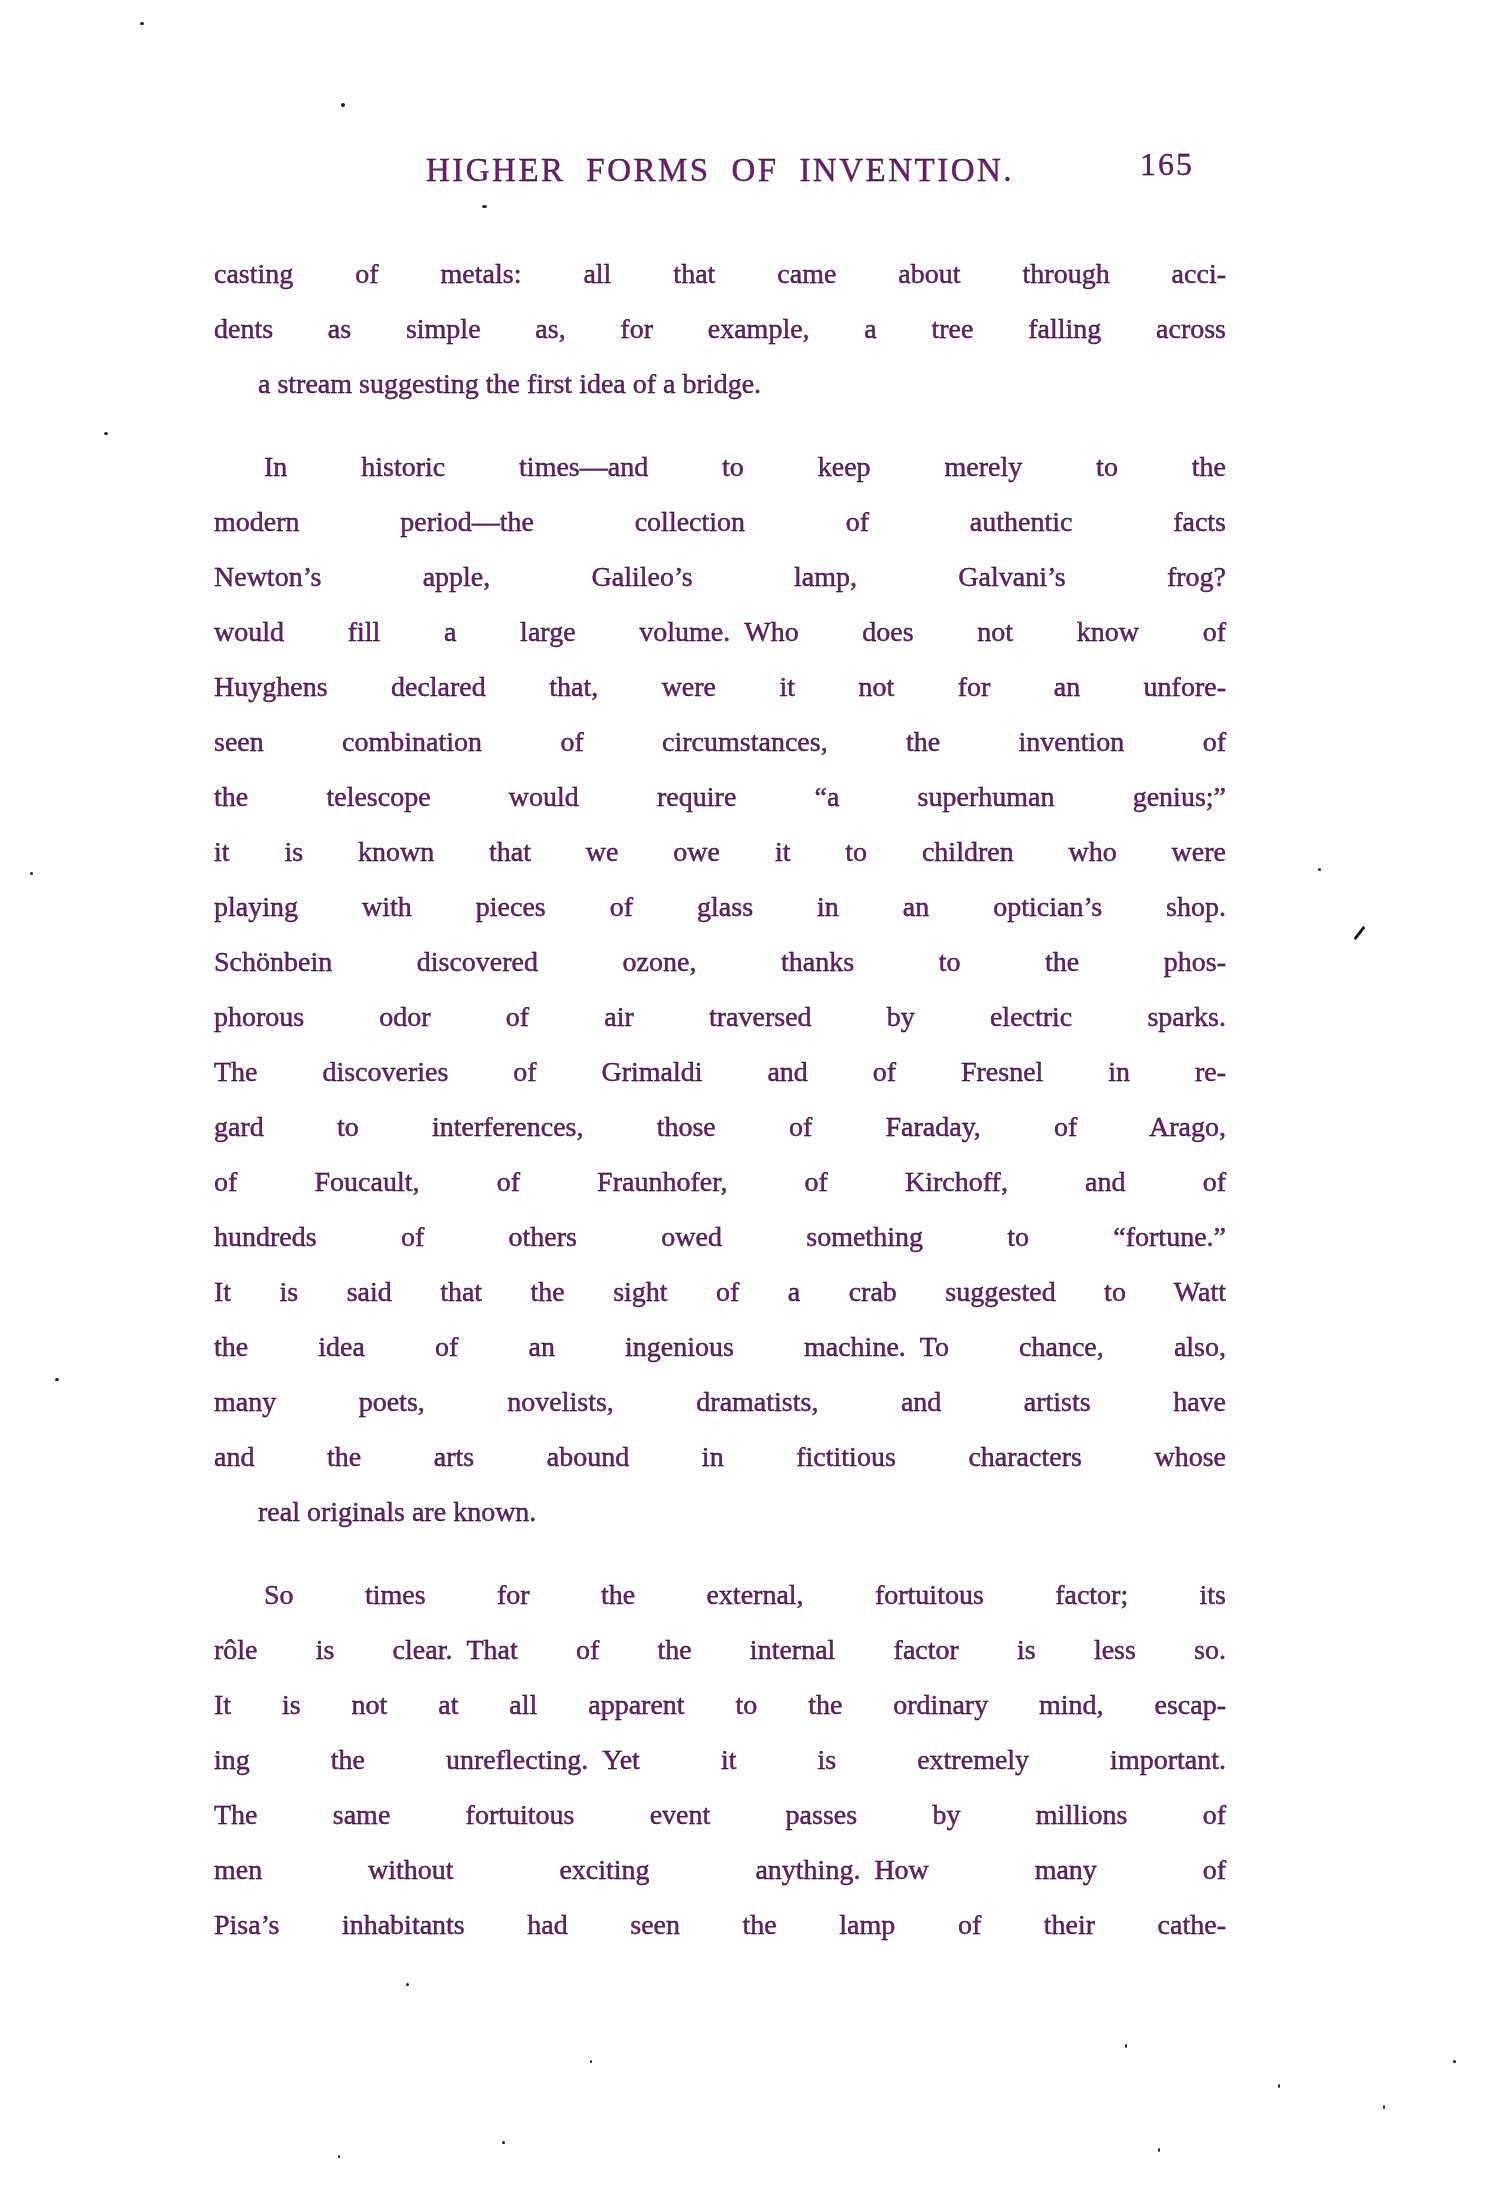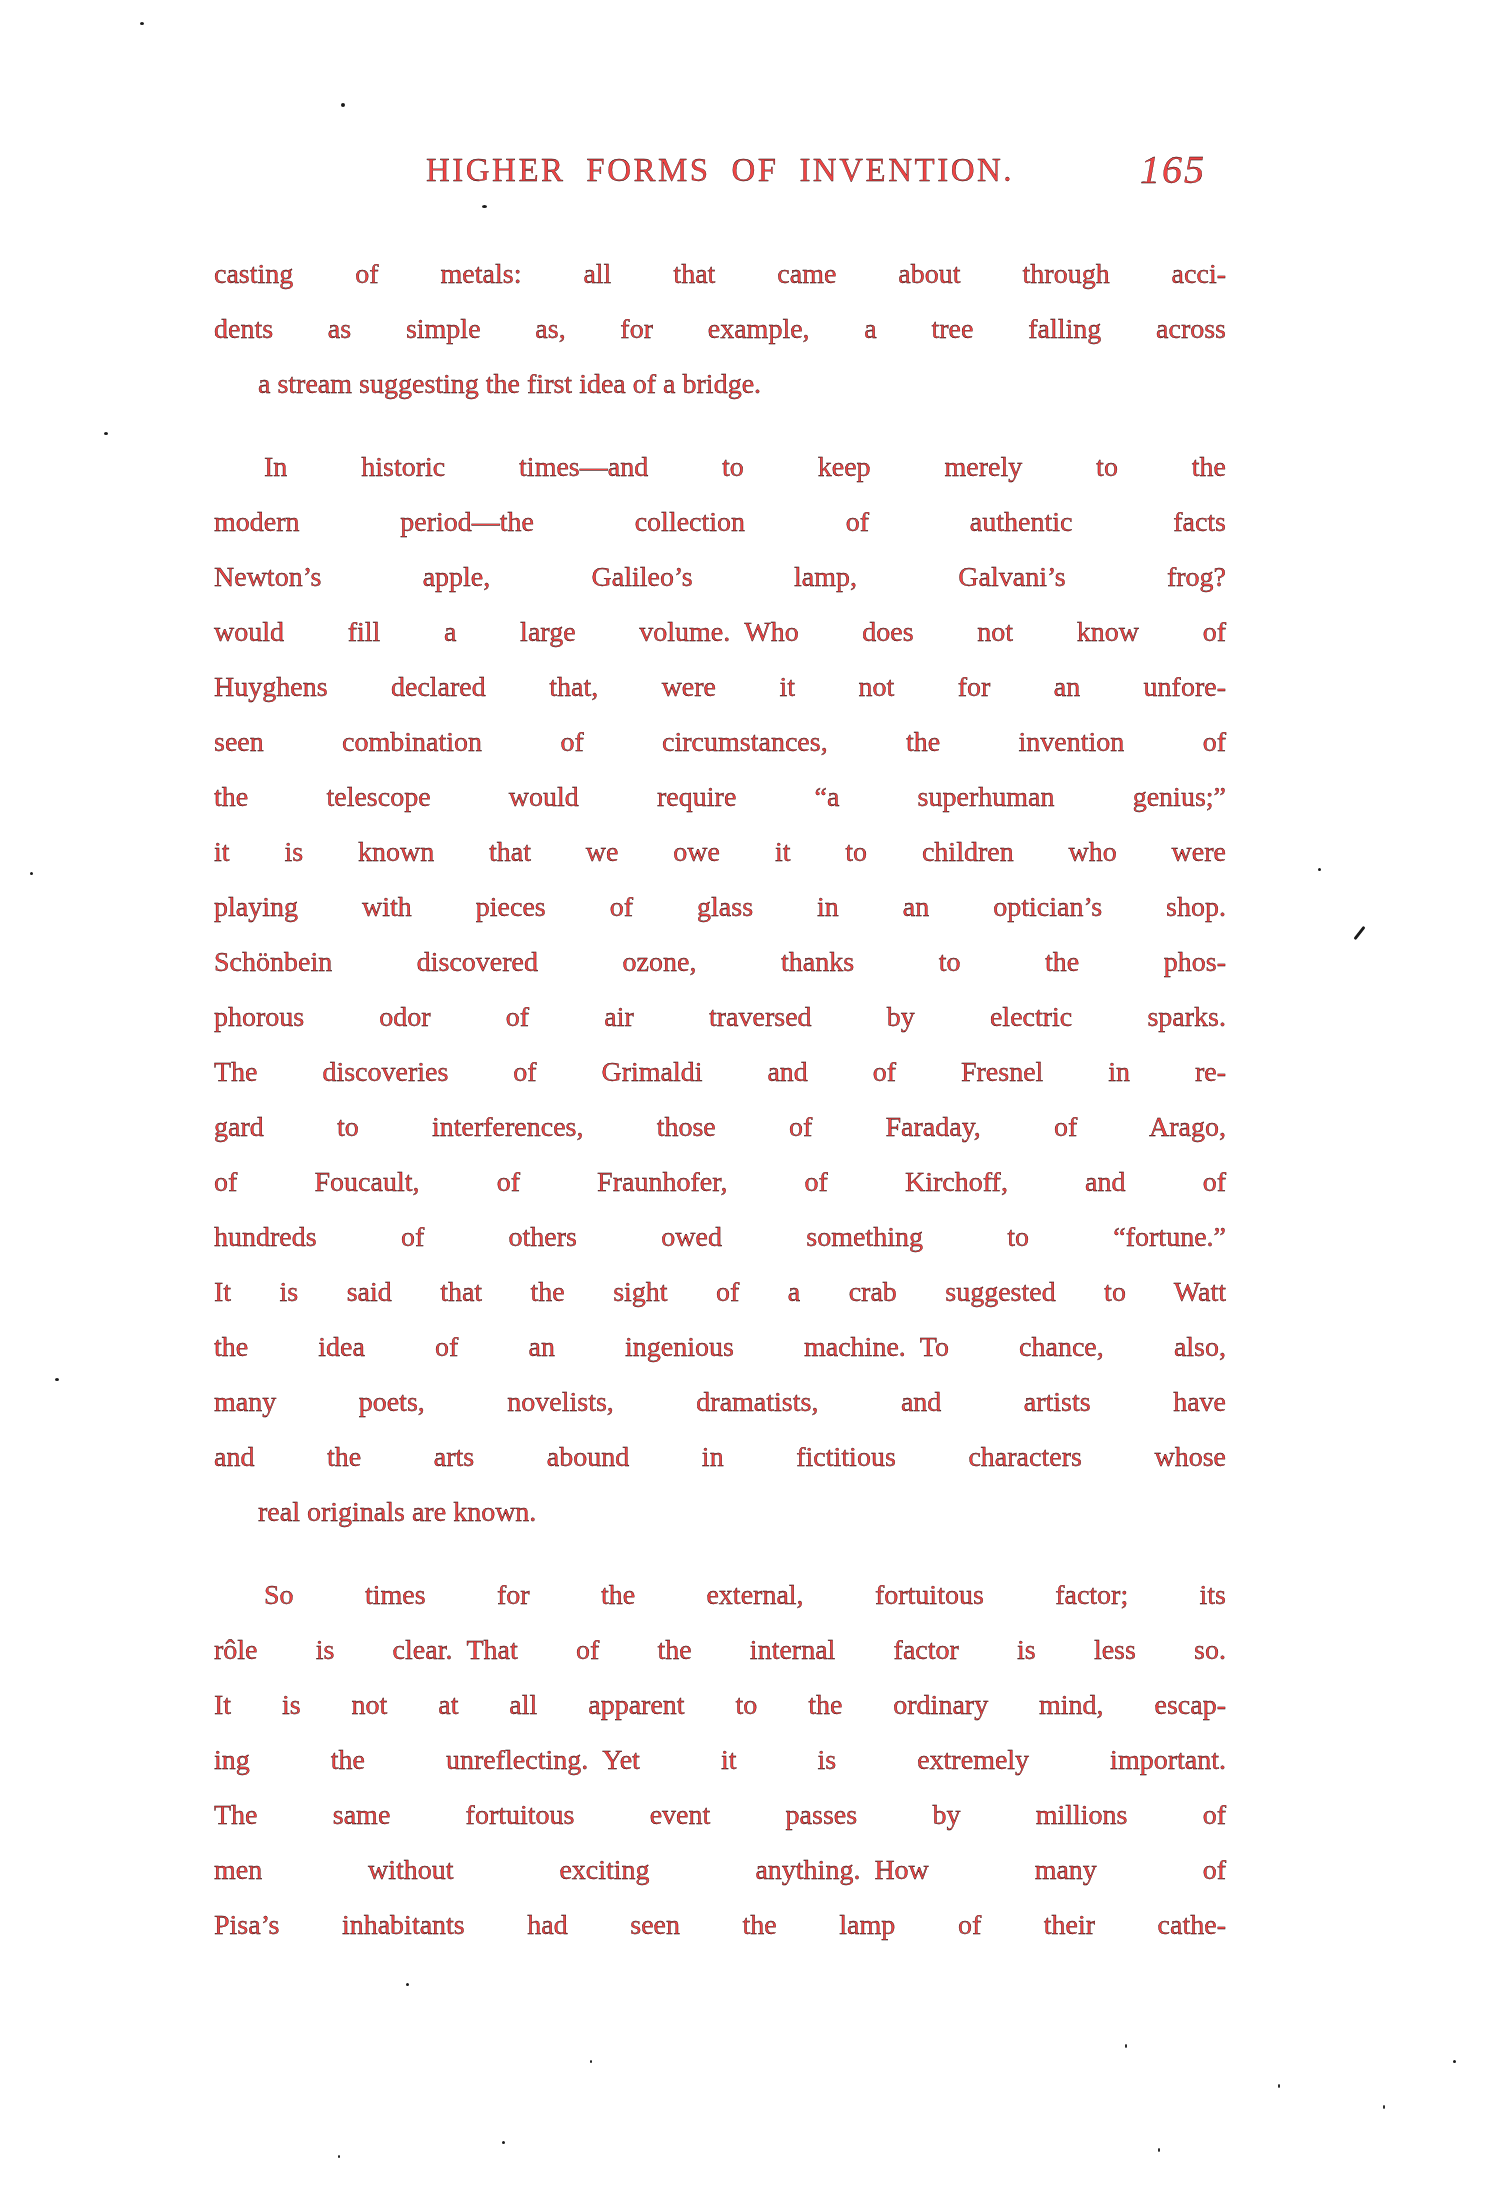--- a/index.html
+++ b/index.html
@@ -7,21 +7,21 @@
     padding: 0;
     background: #ffffff;
   }
   .page {
     position: relative;
     width: 1491px;
     height: 2209px;
     background: #ffffff;
     overflow: hidden;
     font-family: "Liberation Serif", serif;
-    color: #ef4444;
+    color: #701a75;
   }
   
   .running-header {
     position: absolute;
     left: 214px;
     top: 152px;
     width: 1012px;
     height: 50px;
   }
   .running-header-title {
@@ -30,24 +30,23 @@
     font-size: 33px;
     letter-spacing: 2.5px;
     word-spacing: 10px;
     white-space: nowrap;
     -webkit-text-stroke: 0.3px #000;
   }
   .page-number {
     position: absolute;
     left: 1140px;
     top: 146px;
-    font-size: 40px;
+    font-size: 32px;
     letter-spacing: 2px;
     font-feature-settings: "onum" 1;
-    font-style: italic;
     -webkit-text-stroke: 0.3px #000;
   }
   
   .page-body {
     position: absolute;
     left: 214px;
     top: 246px;
     width: 1012px;
   }
   .line {

